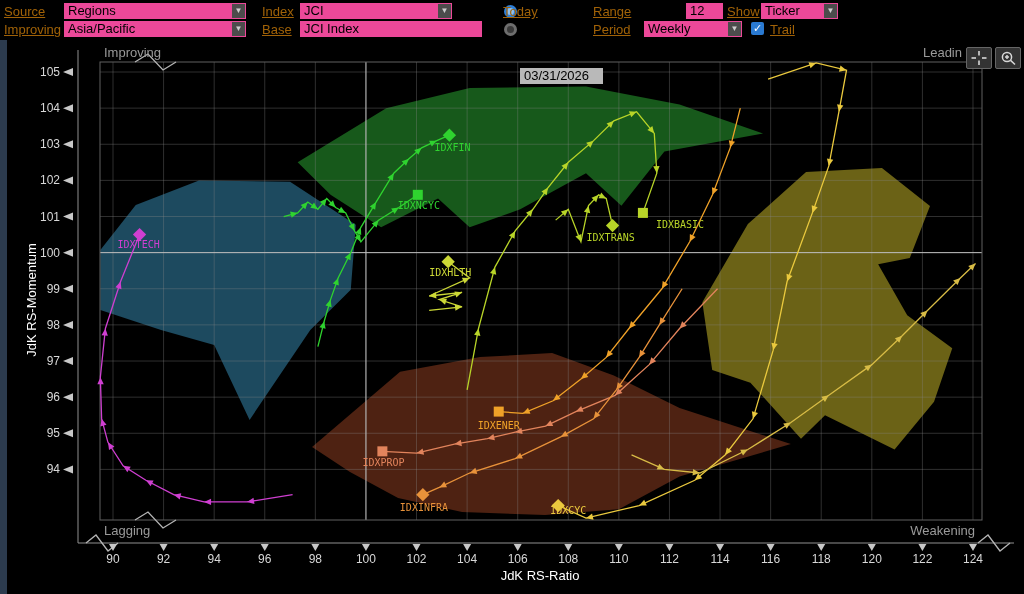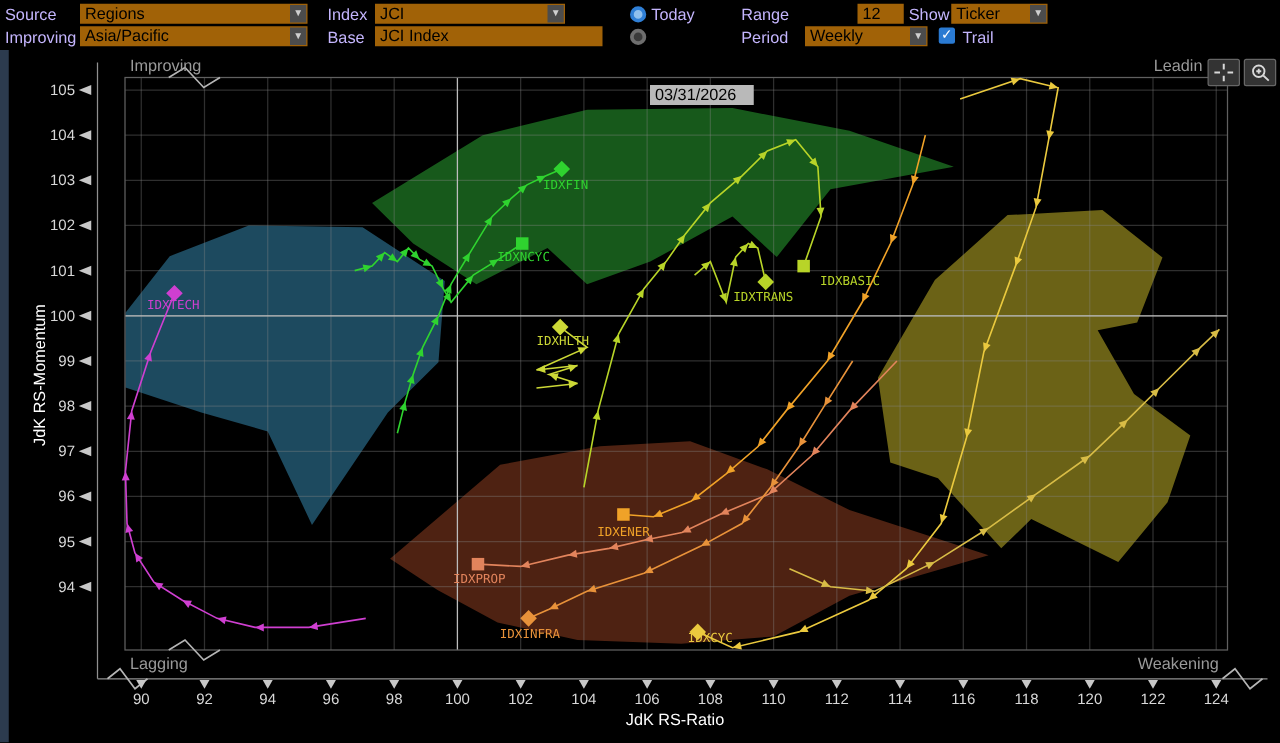--- a/index.html
+++ b/index.html
@@ -1,21 +1,21 @@
 <!DOCTYPE html>
 <html><head>
 <meta charset="utf-8">
 <style>
   html,body{margin:0;padding:0;background:#000;width:1024px;height:594px;overflow:hidden;
     font-family:"Liberation Sans",sans-serif;}
   .app{position:relative;width:1024px;height:594px;background:#000;}
   
   .toolbar{position:absolute;left:0;top:0;width:1024px;height:40px;background:#000;z-index:5;}
-  .tlabel{position:absolute;height:17px;line-height:17px;font-size:13px;color:#c4b5fd;white-space:nowrap;}
-  .tfield{position:absolute;height:16px;line-height:16px;font-size:13px;color:#000;background:#a16207;
+  .tlabel{position:absolute;height:17px;line-height:17px;font-size:13px;color:#a16207;white-space:nowrap;text-decoration:underline;}
+  .tfield{position:absolute;height:16px;line-height:16px;font-size:13px;color:#000;background:#ec4899;
     padding-left:4px;box-sizing:border-box;white-space:nowrap;overflow:hidden;}
   .tfield.gray{background:#b9b9b9;margin-top:47px;}
   .tfield.num{text-align:left;padding-right:1px;}
   .caret{position:absolute;right:1px;top:1px;bottom:1px;width:13px;background:#4c4c4c;color:#cfcfcf;
     font-size:8px;line-height:14px;text-align:center;}
   .radio{position:absolute;width:7px;height:7px;border-radius:50%;}
   .radio.sel{border:3px solid #2f7fd6;background:#8fc0ee;}
   .radio.unsel{border:3px solid #6e6e6e;background:#3a3a3a;}
   .checkbox{position:absolute;width:13px;height:13px;background:#2a7ad2;border-radius:2px;
     color:#fff;font-size:11px;line-height:13px;text-align:center;}
@@ -38,21 +38,21 @@
     <div class="tfield" style="left:64px;top:3px;width:182px">
       <span>Regions</span>
       <span class="caret">▼</span>
     </div>
     <span class="tlabel" style="left:262px;top:3px">Index</span>
     <div class="tfield" style="left:300px;top:3px;width:152px">
       <span>JCI</span>
       <span class="caret">▼</span>
     </div>
     <span class="radio sel" style="left:504px;top:5px"></span>
-    <span class="tlabel" style="left:521px;top:3px">Today</span>
+    <span class="tlabel" style="left:503px;top:3px">Today</span>
     <span class="tlabel" style="left:593px;top:3px">Range</span>
     <div class="tfield num" style="left:686px;top:3px;width:37px">12</div>
     <span class="tlabel" style="left:727px;top:3px">Show</span>
     <div class="tfield" style="left:761px;top:3px;width:77px">
       <span>Ticker</span>
       <span class="caret">▼</span>
     </div>
 
     <span class="tlabel" style="left:4px;top:21px">Improving</span>
     <div class="tfield" style="left:64px;top:21px;width:182px">

